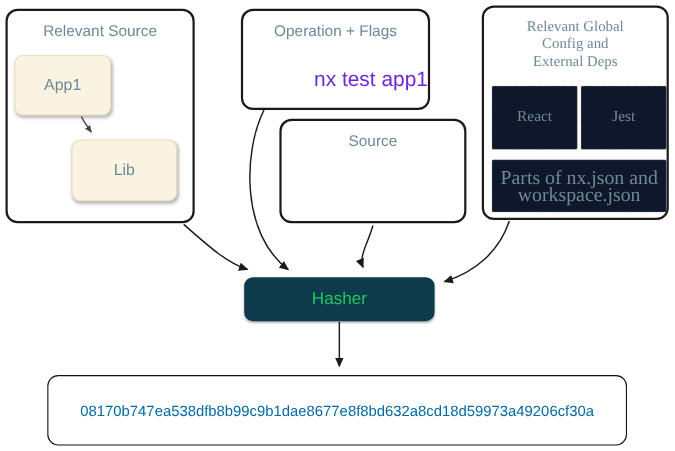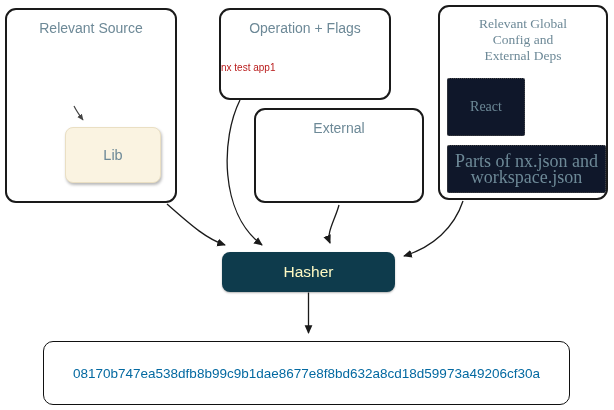--- a/index.html
+++ b/index.html
@@ -21,66 +21,72 @@
     box-shadow:1px 2px 3px rgba(0,0,0,0.28);
     display:flex;align-items:center;justify-content:center;
     color:#6d8997;font-size:14.5px;box-sizing:border-box;
   }
   .dottednode{
     position:absolute;background:#0f172a;border:1.5px dotted #4a4a4a;border-radius:2px;
     display:flex;align-items:center;justify-content:center;text-align:center;
     color:#6d8997;font-size:14px;box-sizing:border-box;line-height:16px;padding:2px;
   }
   .command{
-    position:absolute;left:0;right:0;text-align:left;color:#b91c1c;font-size:10px;
+    position:absolute;left:0;right:0;text-align:right;color:#6d28d9;font-size:19px;
   }
   .hasher{
     position:absolute;left:222px;top:252px;width:173px;height:40px;
-    background:#0e3b4c;border-radius:8px;color:#fef9c3;font-size:15.5px;
+    background:#0e3b4c;border-radius:8px;color:#22c55e;font-size:15.5px;
     display:flex;align-items:center;justify-content:center;
     box-shadow:0 1px 2px rgba(0,0,0,0.3);
   }
   .hashbox{
     position:absolute;left:43px;top:341px;width:527px;height:64px;
     background:#ffffff;border:1.5px solid #111;border-radius:10px;
     display:flex;align-items:center;justify-content:center;
     font-size:13.5px;color:#0369a1;box-sizing:border-box;white-space:nowrap;
   }
   svg.edges{position:absolute;left:0;top:0;z-index:6;pointer-events:none;}
   .group,.hasher,.hashbox{z-index:2;}
 </style>
 </head>
 <body>
 
 <div class="canvas">
 
   <div class="group" style="left:5px;top:8px;width:172px;height:195px;">
     <div class="group-title">Relevant Source</div>
+    <div class="creamnode" style="left:6px;top:40px;width:88px;height:55px;">
+      <span>App1</span>
+    </div>
     <div class="creamnode" style="left:58px;top:117px;width:96px;height:56px;">
       <span>Lib</span>
     </div>
   </div>
 
   <div class="group" style="left:195px;top:8px;width:172px;height:92px;margin-left:24px;">
     <div class="group-title">Operation + Flags</div>
     <div class="command" style="top:52px;">nx test app1</div>
   </div>
 
   <div class="group" style="left:254px;top:108px;width:170px;height:95px;">
-    <div class="group-title">External</div>
+    <div class="group-title">Source</div>
   </div>
 
   <div class="group" style="left:438px;top:5px;width:170px;height:195px;font-family:Liberation Serif, serif;">
     <div class="group-title small">
       <span style="display:block;">Relevant Global</span>
       <span style="display:block;">Config and</span>
       <span style="display:block;">External Deps</span>
     </div>
     <div class="dottednode" style="left:7px;top:71px;width:78px;height:58px;">
       <span>React</span>
+    </div>
+    <div class="dottednode" style="left:88px;top:71px;width:78px;height:58px;">
+      <span>Jest</span>
     </div>
     <div class="dottednode" style="left:7px;top:138px;width:159px;height:48px;font-size:18px;justify-content:flex-end;">
       <span>Parts of nx.json and workspace.json</span>
     </div>
   </div>
 
   <div class="hasher">
     <span>Hasher</span>
   </div>
 

